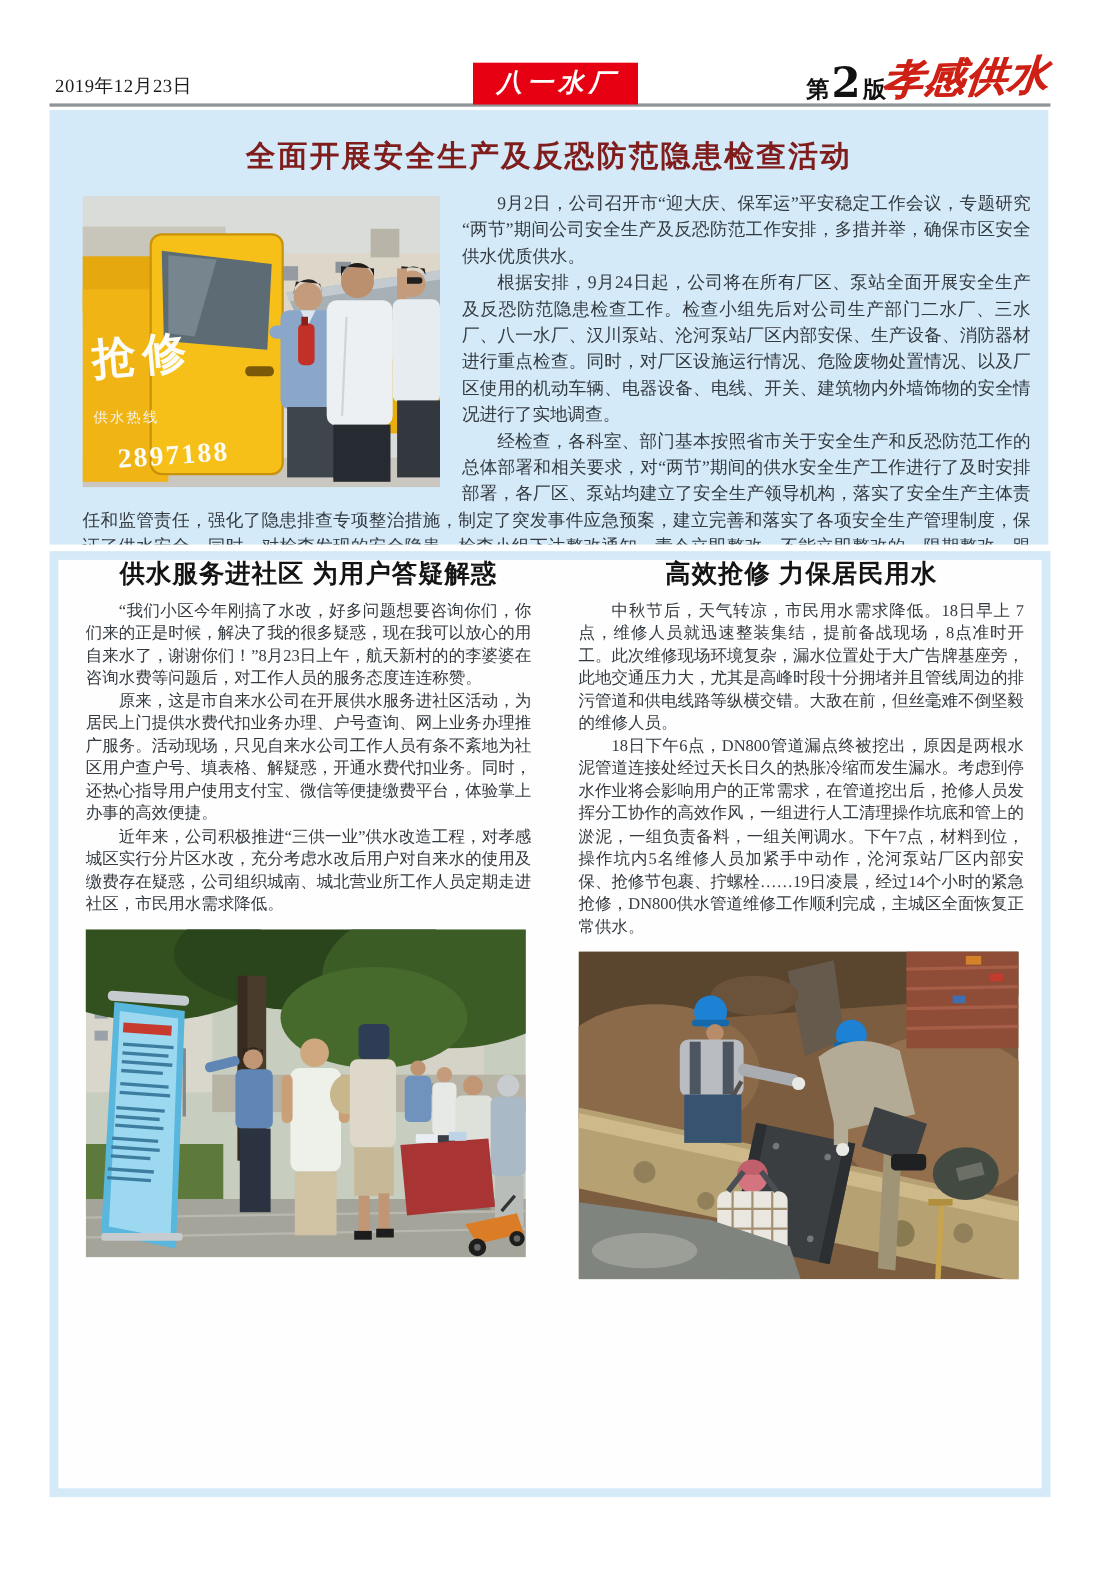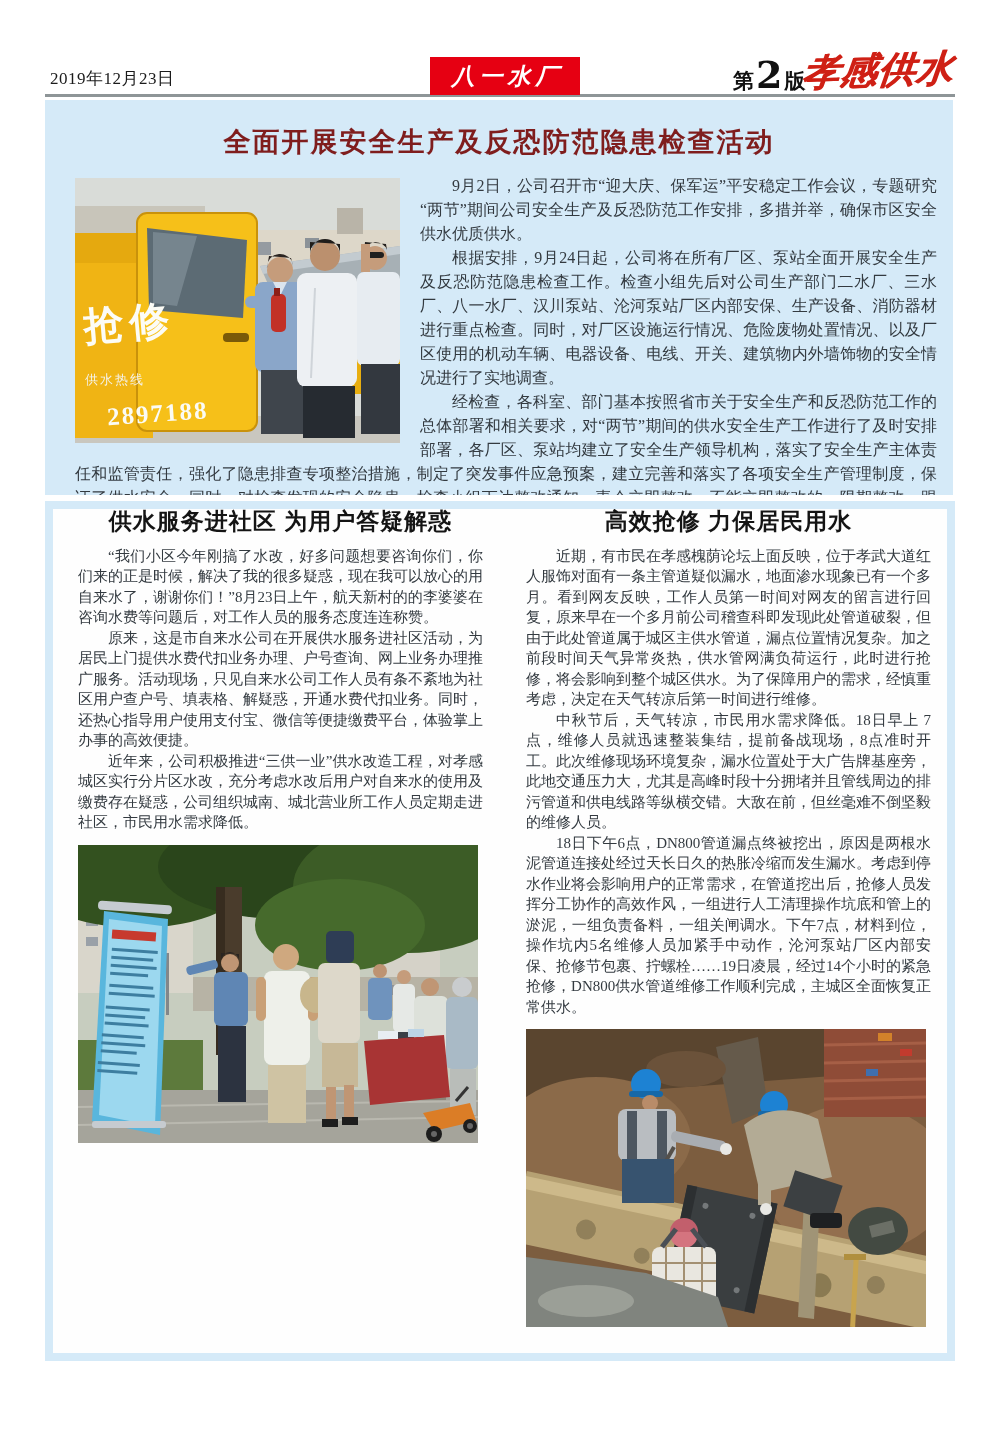--- a/index.html
+++ b/index.html
@@ -211,21 +211,20 @@
                 <circle cx="392" cy="281" r="7" fill="#1d1d1d"></circle>
               <circle cx="356" cy="289" r="3" fill="#666666"></circle>
                 <circle cx="392" cy="281" r="3" fill="#666666"></circle>
             </g>
           </svg>
         </div>
       </div>
 
       <div class="col colR">
         <h2 class="t2">高效抢修 力保居民用水</h2>
-        <p>近期，有市民在孝感槐荫论坛上面反映，位于孝武大道红人服饰对面有一条主管道疑似漏水，地面渗水现象已有一个多月。看到网友反映，工作人员第一时间对网友的留言进行回复，原来早在一个多月前公司稽查科即发现此处管道破裂，但由于此处管道属于城区主供水管道，漏点位置情况复杂。加之前段时间天气异常炎热，供水管网满负荷运行，此时进行抢修，将会影响到整个城区供水。为了保障用户的需求，经慎重考虑，决定在天气转凉后第一时间进行维修。</p>
         <p>中秋节后，天气转凉，市民用水需求降低。18日早上 7点，维修人员就迅速整装集结，提前备战现场，8点准时开工。此次维修现场环境复杂，漏水位置处于大广告牌基座旁，此地交通压力大，尤其是高峰时段十分拥堵并且管线周边的排污管道和供电线路等纵横交错。大敌在前，但丝毫难不倒坚毅的维修人员。</p>
         <p>18日下午6点，DN800管道漏点终被挖出，原因是两根水泥管道连接处经过天长日久的热胀冷缩而发生漏水。考虑到停水作业将会影响用户的正常需求，在管道挖出后，抢修人员发挥分工协作的高效作风，一组进行人工清理操作坑底和管上的淤泥，一组负责备料，一组关闸调水。下午7点，材料到位，操作坑内5名维修人员加紧手中动作，沦河泵站厂区内部安保、抢修节包裹、拧螺栓……19日凌晨，经过14个小时的紧急抢修，DN800供水管道维修工作顺利完成，主城区全面恢复正常供水。</p>
         <div class="photo2">
           <svg viewBox="0 0 400 298">
             <rect width="400" height="298" fill="#7c5d3f"></rect>
             <polygon points="0,0 400,0 400,40 0,70" fill="#5a452f"></polygon>
             <ellipse cx="70" cy="110" rx="95" ry="62" fill="#8b6a49"></ellipse>
             <ellipse cx="330" cy="150" rx="95" ry="75" fill="#936f4e"></ellipse>
             <polygon points="190,18 232,8 242,80 206,95" fill="#655a4b"></polygon>
             <ellipse cx="160" cy="40" rx="40" ry="18" fill="#6b523a"></ellipse>

